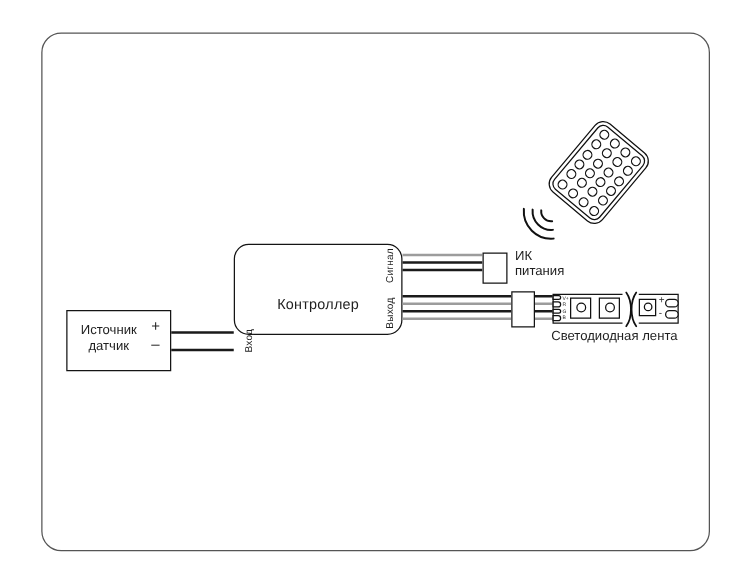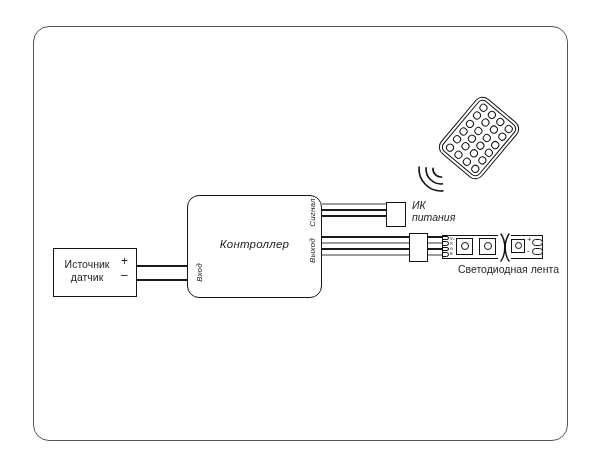--- a/index.html
+++ b/index.html
@@ -12,40 +12,40 @@
   .wire{position:absolute;height:2px;background:#1a1a1a;}
   .wire.gray{background:#9c9c9c;}
   .lbl{position:absolute;}
   .vlabel{position:absolute;font-size:8px;letter-spacing:.2px;white-space:nowrap;
           text-align:center;transform:rotate(-90deg);color:#1f1f1f;}
   
   .ps-label{left:0;top:9px;width:66px;font-size:10.5px;line-height:13px;text-align:center;}
   .ps-plus{left:67px;top:5px;font-size:12px;}
   .ps-minus{left:67px;top:19px;font-size:12px;}
   
-  .ctrl{left:187px;top:195px;width:135px;height:103px;border-radius:12px;border-width:1.7px;font-style:italic;}
+  .ctrl{left:187px;top:195px;width:135px;height:73px;border-radius:12px;border-width:1.7px;}
   .ctrl-label{left:0;right:0;top:42px;text-align:center;font-size:11.5px;letter-spacing:.2px;}
   
-  .ir-label{left:412px;top:199px;font-size:10.5px;line-height:12px;font-style:italic;}
+  .ir-label{left:412px;top:199px;font-size:10.5px;line-height:12px;}
   
   .strip{left:442px;top:235px;width:101px;height:24px;}
   .pad{position:absolute;left:-1px;width:6.5px;height:4.5px;border:1px solid #111;
        border-radius:0 4px 4px 0;background:#fff;box-sizing:border-box;}
   .padlabels{position:absolute;left:7px;top:-0.5px;font-size:4px;line-height:5.3px;}
   .padlabels div{height:5.3px;}
   .led{position:absolute;border:1.5px solid #111;box-sizing:border-box;background:#fff;}
   .led .dot{position:absolute;left:50%;top:50%;width:8px;height:8px;margin:-4px 0 0 -4px;
             border:1.5px solid #111;border-radius:50%;box-sizing:border-box;}
   .led.small .dot{width:7px;height:7px;margin:-3.5px 0 0 -3.5px;}
   .break-mask{position:absolute;left:55px;top:-3px;width:13px;height:28px;background:#fff;}
   .strip-plus{position:absolute;left:84px;top:-1.5px;font-size:8px;}
   .strip-minus{position:absolute;left:84px;top:9.5px;font-size:8px;}
   .hole{position:absolute;left:89px;width:10.5px;height:7px;border:1.3px solid #111;
         border-radius:4px;box-sizing:border-box;background:#fff;}
-  .strip-caption{left:424px;top:263px;width:135px;text-align:right;font-size:10.5px;}
+  .strip-caption{left:424px;top:263px;width:135px;text-align:center;font-size:10.5px;}
   
   .remote{position:absolute;left:452px;top:102px;width:54px;height:72px;
           border:1.8px solid #111;border-radius:9px;background:#fff;
           transform:rotate(40deg);box-sizing:border-box;}
   .remote-inner{position:absolute;inset:2px;border:1px solid #111;border-radius:6px;}
   .remote-grid{position:absolute;inset:4px 4px;display:grid;
                grid-template-columns:repeat(4,1fr);grid-template-rows:repeat(6,1fr);
                place-items:center;}
   .rc-btn{width:8px;height:8px;border:1.2px solid #111;border-radius:50%;box-sizing:border-box;}
   svg{display:block;}

